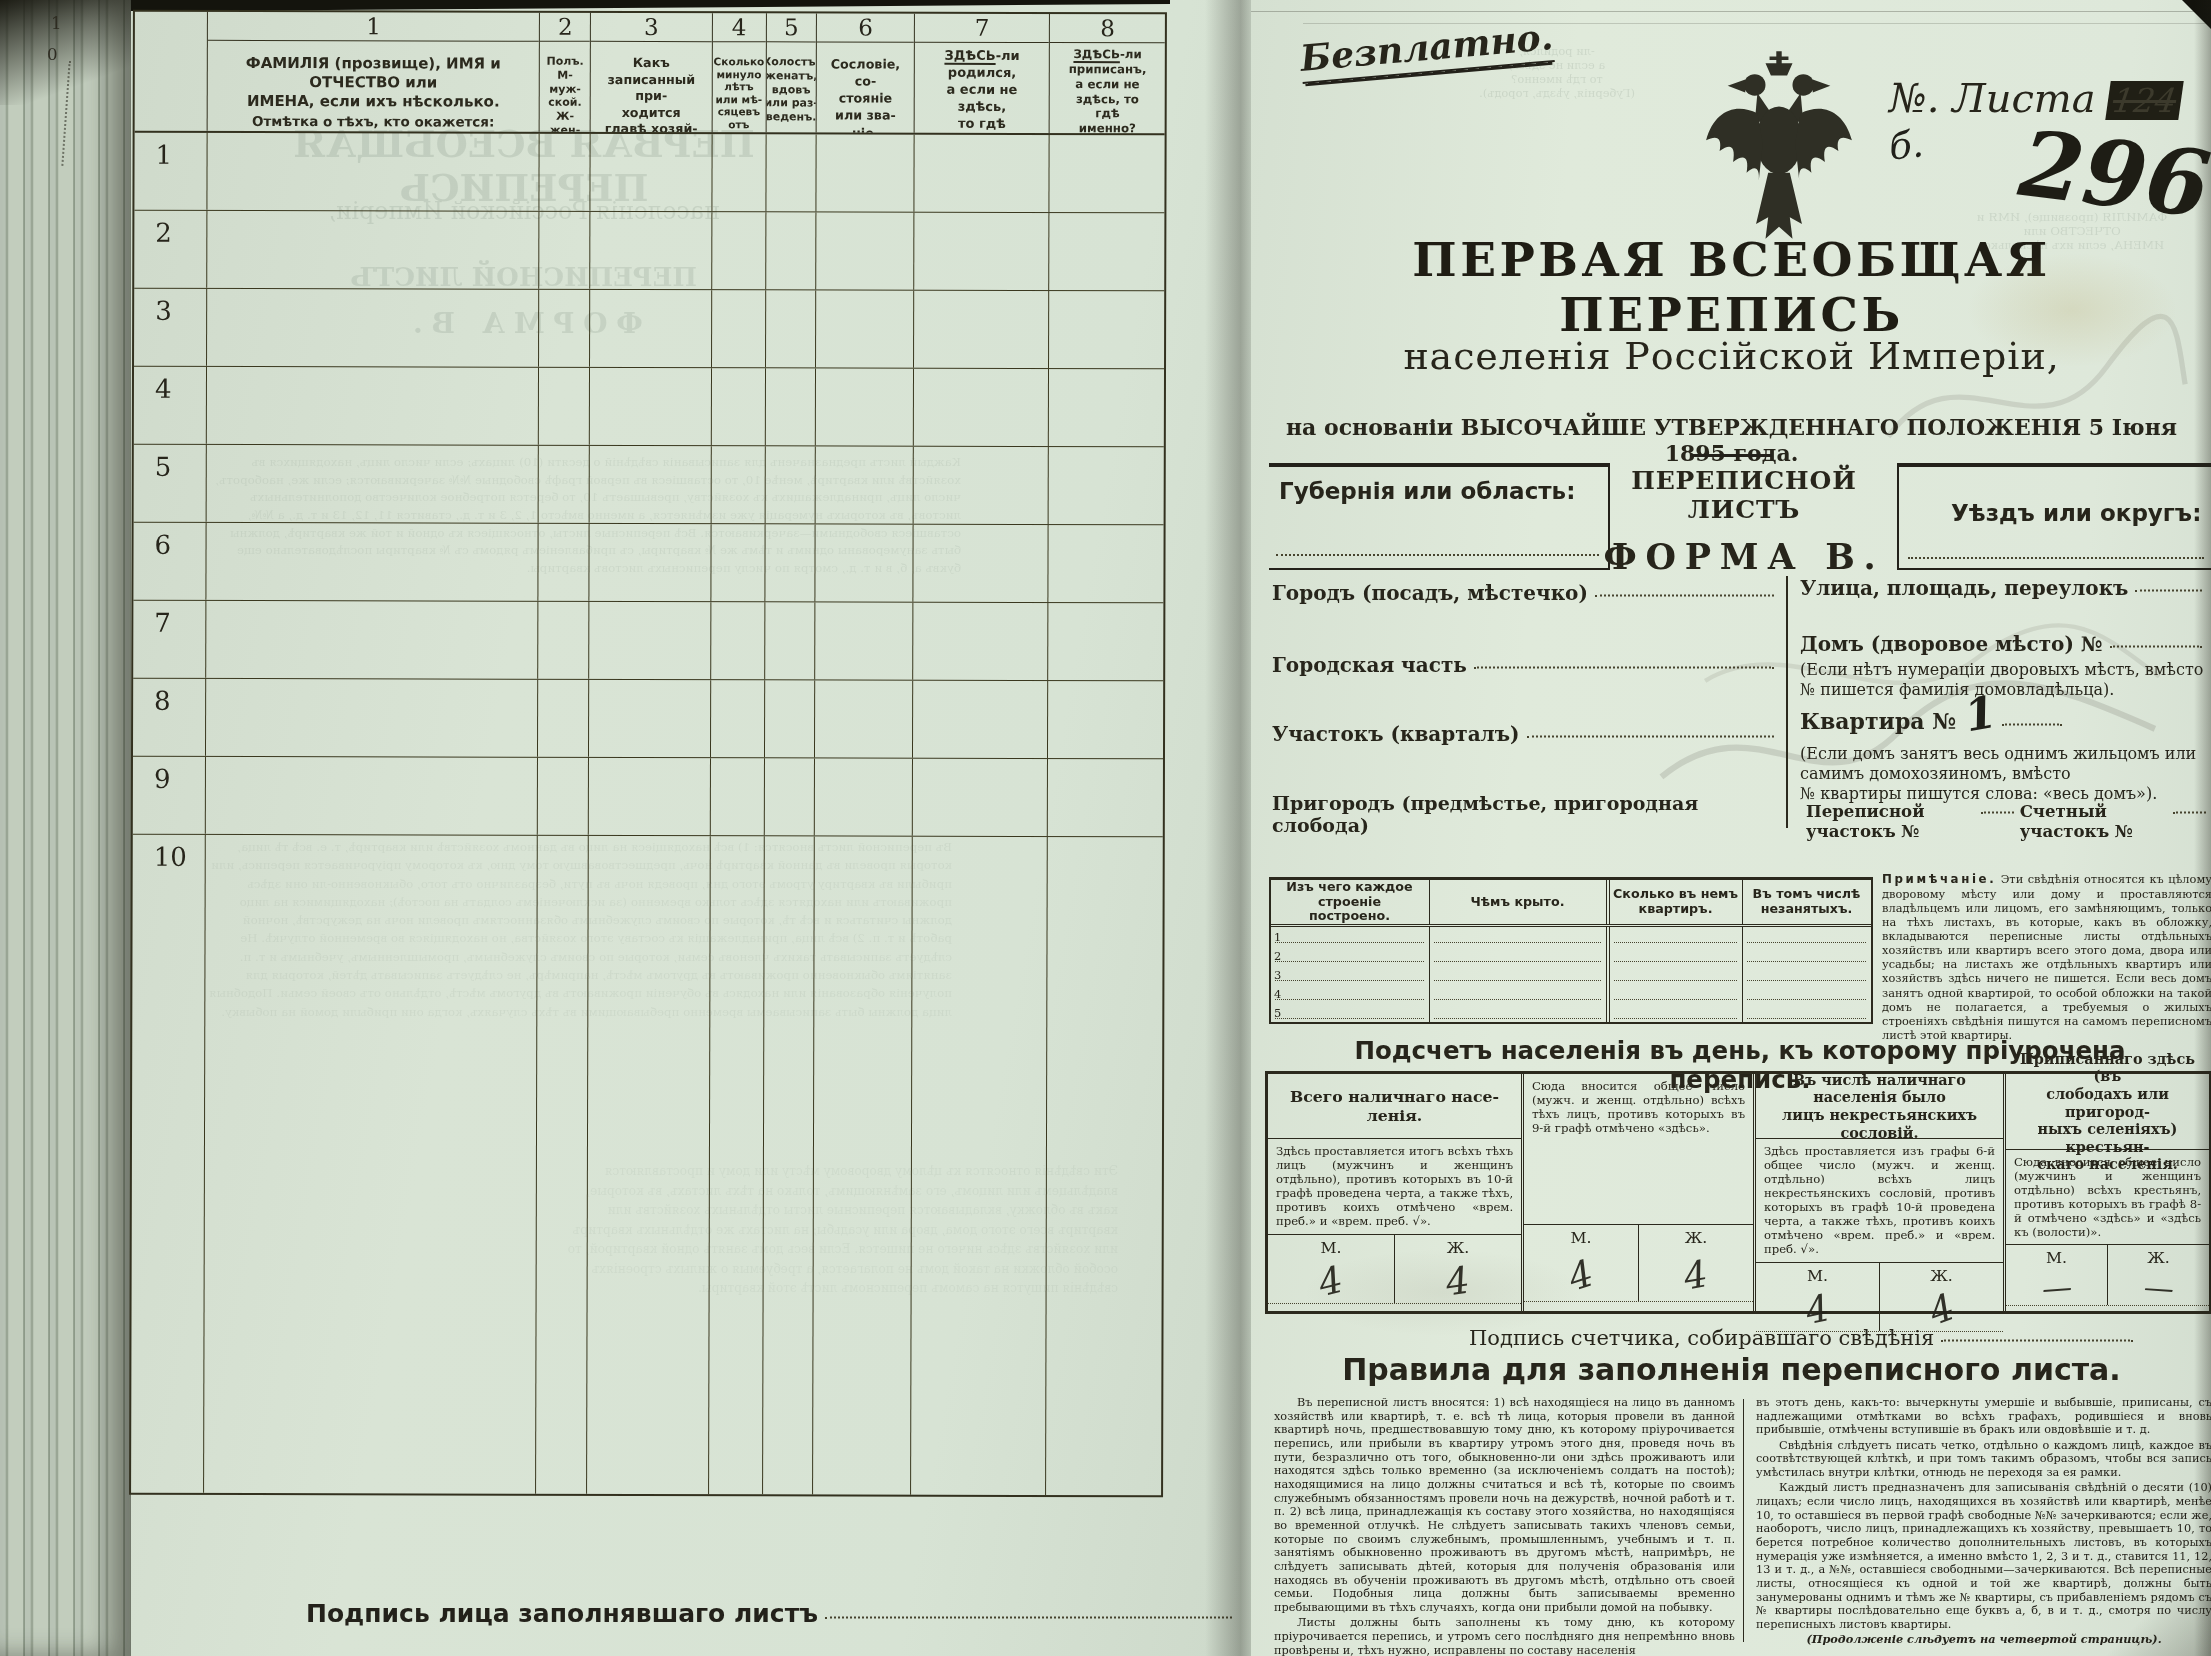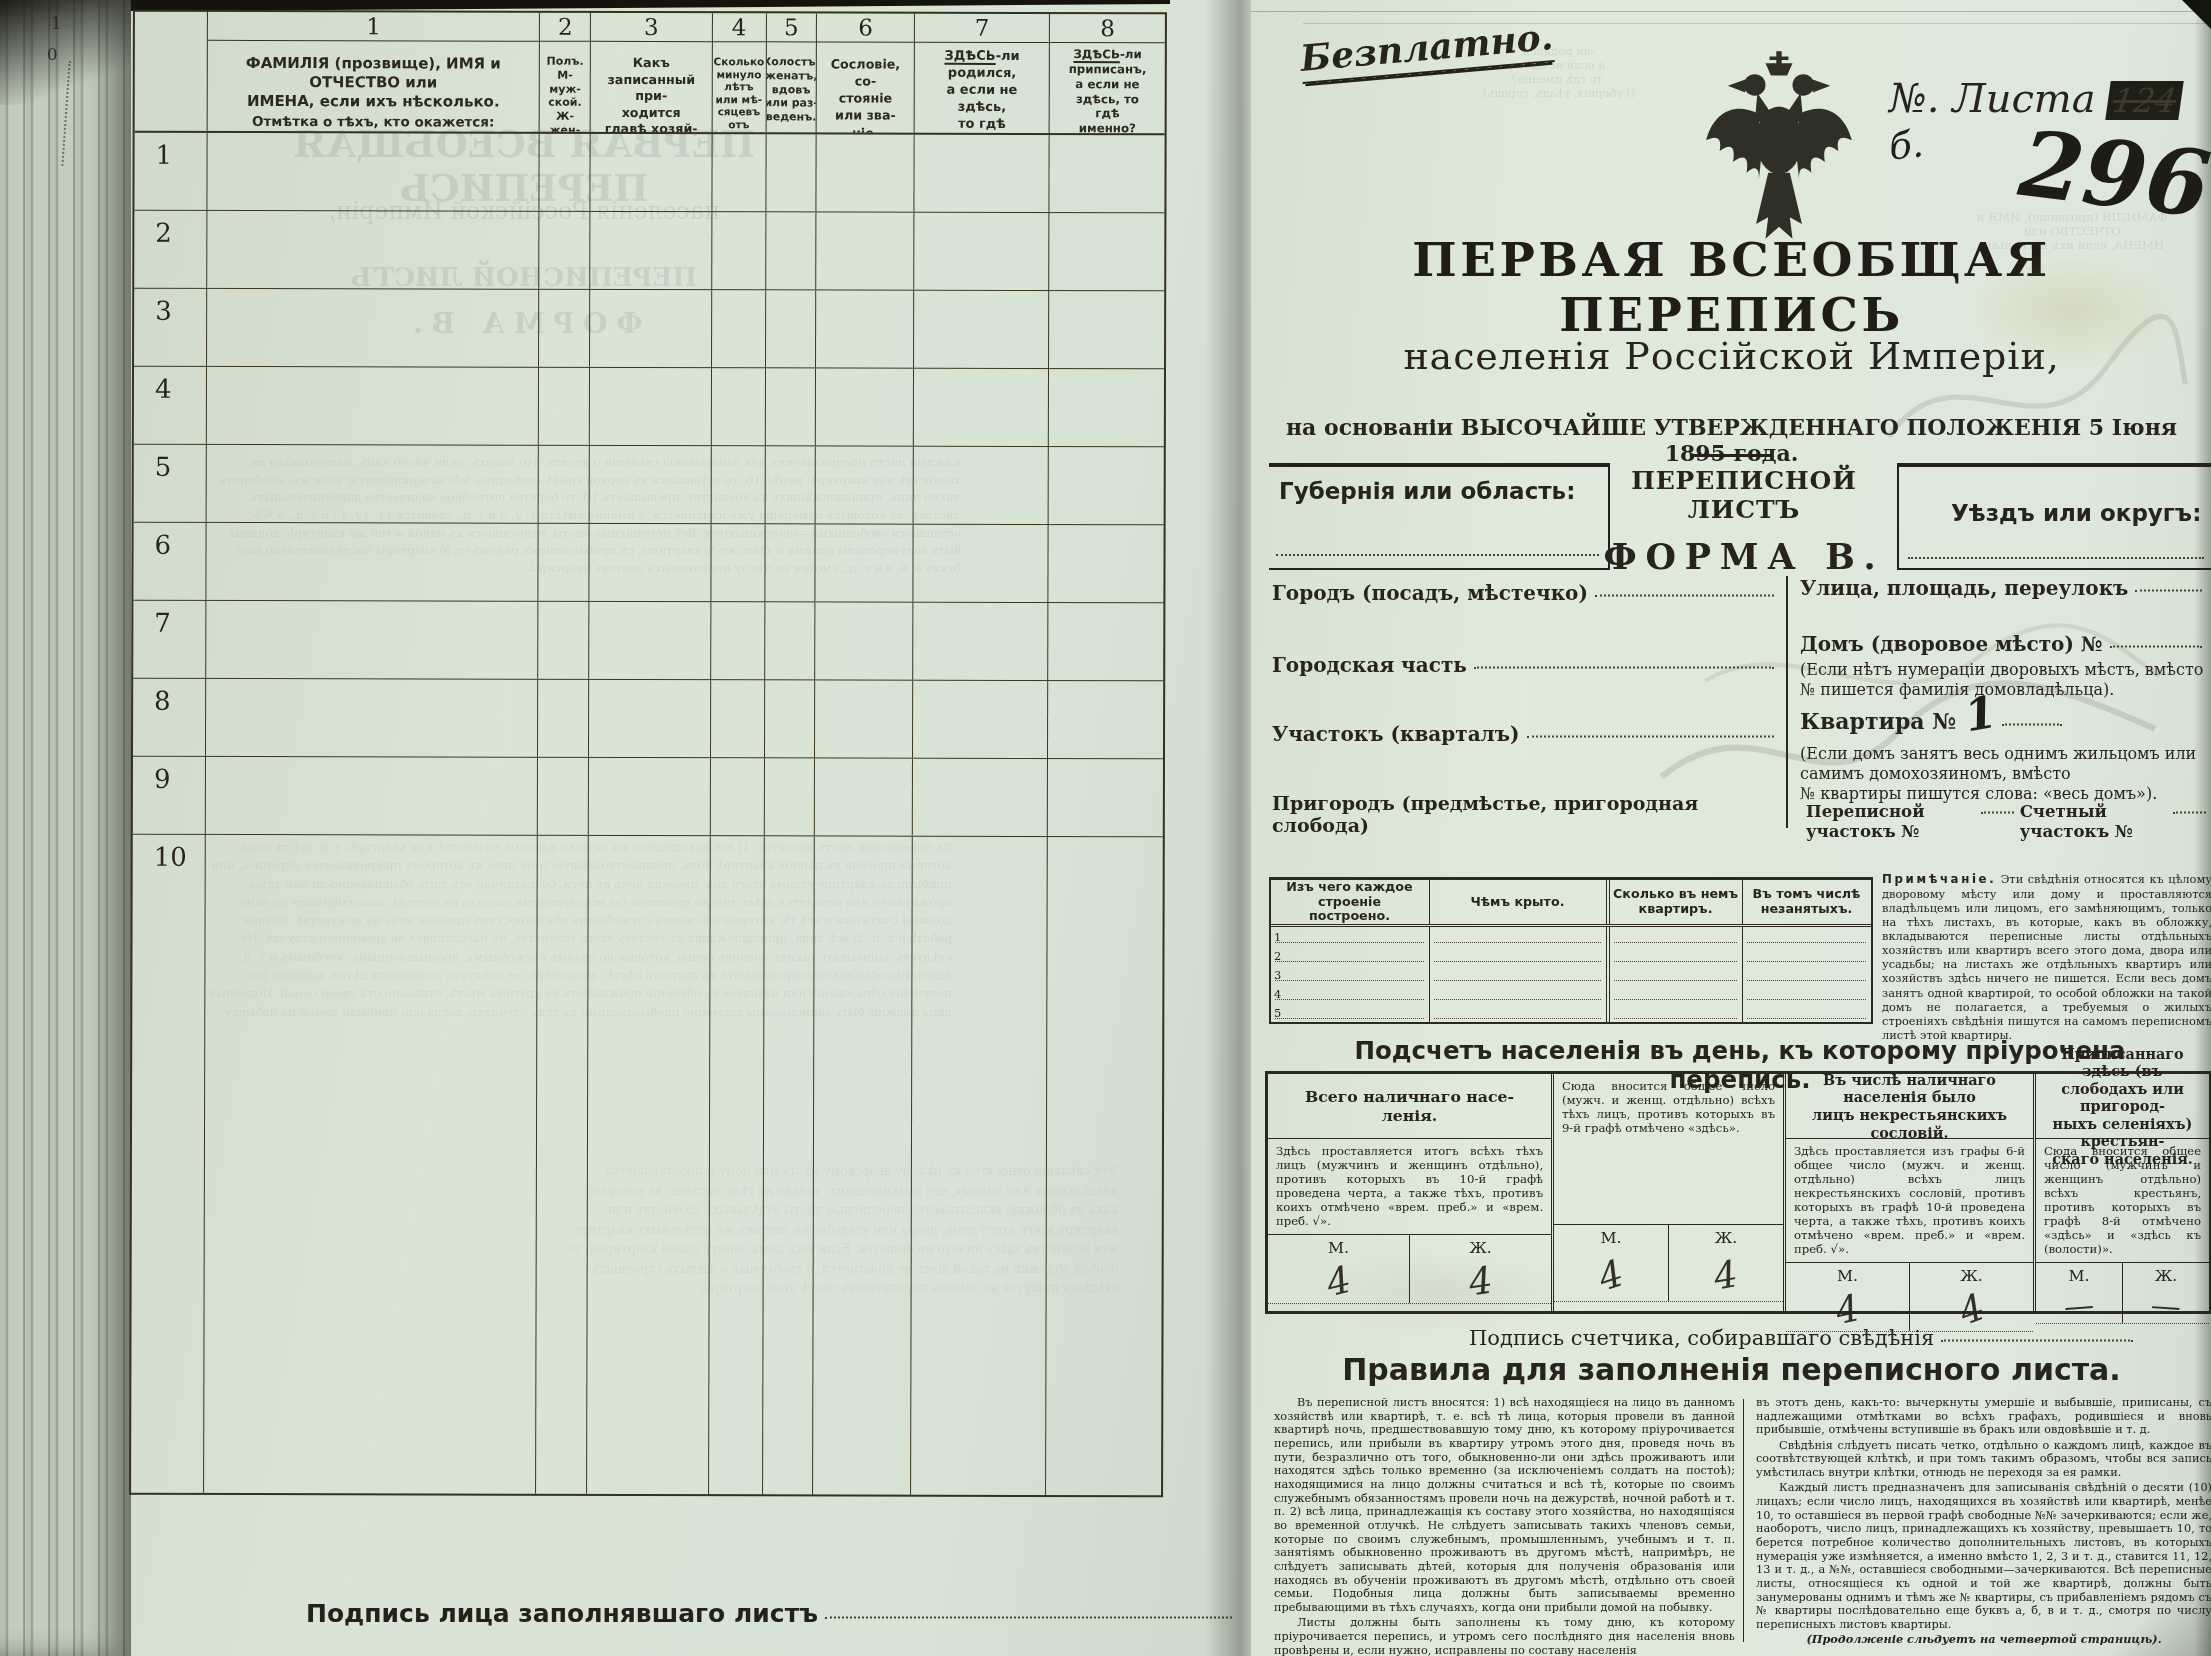--- a/index.html
+++ b/index.html
@@ -480,21 +480,21 @@
     </div>
 
     <div class="abs note-txt" style="left:631px;top:872px;width:330px">
       <span class="sans" style="font-weight:bold;letter-spacing:2.6px;font-size:11.8px">Примѣчаніе.</span>
       <span>Эти свѣдѣнія относятся къ цѣлому дворовому мѣсту или дому и проставляются владѣльцемъ или лицомъ, его замѣняющимъ, только на тѣхъ листахъ, въ которые, какъ въ обложку, вкладываются переписные листы отдѣльныхъ хозяйствъ или квартиръ всего этого дома, двора или усадьбы; на листахъ же отдѣльныхъ квартиръ или хозяйствъ здѣсь ничего не пишется. Если весь домъ занятъ одной квартирой, то особой обложки на такой домъ не полагается, а требуемыя о жилыхъ строеніяхъ свѣдѣнія пишутся на самомъ переписномъ листѣ этой квартиры.</span>
     </div>
 
     <div class="abs sans" style="left:35px;top:1036px;width:908px;text-align:center;font-weight:bold;font-size:24.5px">Подсчетъ населенія въ день, къ которому пріурочена перепись.</div>
 
     <div id="ptable" class="abs" style="left:14px;top:1071px;width:947px;height:243px">
-      <div class="grp" style="width:286px">
+      <div class="grp" style="width:256px">
         <div class="gt pre">Всего наличнаго насе-
 ленія.</div>
         <div class="gd">Здѣсь проставляется итогъ всѣхъ тѣхъ лицъ (мужчинъ и женщинъ отдѣльно), противъ которыхъ въ 10-й графѣ проведена черта, а также тѣхъ, противъ коихъ отмѣчено «врем. преб.» и «врем. преб. √».</div>
         <div class="mf">
           <div class="mfc">М.</div>
           <div class="mfc">Ж.</div>
         </div>
         <div class="vals">
           <div class="vc">
               <span class="mark">4</span>
@@ -565,21 +565,21 @@
 
     <div class="abs fld" style="left:218px;top:1324px;width:664px;font-size:21px">
       <span>Подпись счетчика, собиравшаго свѣдѣнія</span>
       <span class="lead"></span>
     </div>
 
     <div class="abs" style="left:492px;top:1399px;height:243px;border-left:1.7px solid #2b291d"></div>
 
     <div class="abs rules" style="left:23px;top:1396px;width:461px">
       <p>Въ переписной листъ вносятся: 1) всѣ находящіеся на лицо въ данномъ хозяйствѣ или квартирѣ, т. е. всѣ тѣ лица, которыя провели въ данной квартирѣ ночь, предшествовавшую тому дню, къ которому пріурочивается перепись, или прибыли въ квартиру утромъ этого дня, проведя ночь въ пути, безразлично отъ того, обыкновенно-ли они здѣсь проживаютъ или находятся здѣсь только временно (за исключеніемъ солдатъ на постоѣ); находящимися на лицо должны считаться и всѣ тѣ, которые по своимъ служебнымъ обязанностямъ провели ночь на дежурствѣ, ночной работѣ и т. п. 2) всѣ лица, принадлежащія къ составу этого хозяйства, но находящіяся во временной отлучкѣ. Не слѣдуетъ записывать такихъ членовъ семьи, которые по своимъ служебнымъ, промышленнымъ, учебнымъ и т. п. занятіямъ обыкновенно проживаютъ въ другомъ мѣстѣ, напримѣръ, не слѣдуетъ записывать дѣтей, которыя для полученія образованія или находясь въ обученіи проживаютъ въ другомъ мѣстѣ, отдѣльно отъ своей семьи. Подобныя лица должны быть записываемы временно пребывающими въ тѣхъ случаяхъ, когда они прибыли домой на побывку.</p>
-      <p>Листы должны быть заполнены къ тому дню, къ которому пріурочивается перепись, и утромъ сего послѣдняго дня населенія вновь провѣрены и, если нужно, исправлены по составу населенія</p>
+      <p>Листы должны быть заполнены къ тому дню, къ которому пріурочивается перепись, и утромъ сего послѣдняго дня непремѣнно вновь провѣрены и, тѣхъ нужно, исправлены по составу населенія</p>
     </div>
     <div class="abs rules" style="left:505px;top:1396px;width:456px">
       <p style="text-indent:0">въ этотъ день, какъ-то: вычеркнуты умершіе и выбывшіе, приписаны, съ надлежащими отмѣтками во всѣхъ графахъ, родившіеся и вновь прибывшіе, отмѣчены вступившіе въ бракъ или овдовѣвшіе и т. д.</p>
       <p>Свѣдѣнія слѣдуетъ писать четко, отдѣльно о каждомъ лицѣ, каждое въ соотвѣтствующей клѣткѣ, и при томъ такимъ образомъ, чтобы вся запись умѣстилась внутри клѣтки, отнюдь не переходя за ея рамки.</p>
       <p>Каждый листъ предназначенъ для записыванія свѣдѣній о десяти (10) лицахъ; если число лицъ, находящихся въ хозяйствѣ или квартирѣ, менѣе 10, то оставшіеся въ первой графѣ свободные №№ зачеркиваются; если же, наоборотъ, число лицъ, принадлежащихъ къ хозяйству, превышаетъ 10, то берется потребное количество дополнительныхъ листовъ, въ которыхъ нумерація уже измѣняется, а именно вмѣсто 1, 2, 3 и т. д., ставится 11, 12, 13 и т. д., а №№, оставшіеся свободными—зачеркиваются. Всѣ переписные листы, относящіеся къ одной и той же квартирѣ, должны быть занумерованы однимъ и тѣмъ же № квартиры, съ прибавленіемъ рядомъ съ № квартиры послѣдовательно еще буквъ а, б, в и т. д., смотря по числу переписныхъ листовъ квартиры.</p>
       <p style="text-align:center;text-indent:0;font-style:italic;font-weight:bold;margin-top:1.7px">(Продолженіе слѣдуетъ на четвертой страницѣ).</p>
     </div>
 
     <svg class="abs" style="left:384px;top:576px" width="542" height="262" viewBox="0 0 620 300">
       <path d="M30 230 C140 140 210 270 300 180 S470 120 595 175" stroke="rgba(55,52,40,.14)" stroke-width="7" fill="none"></path>

